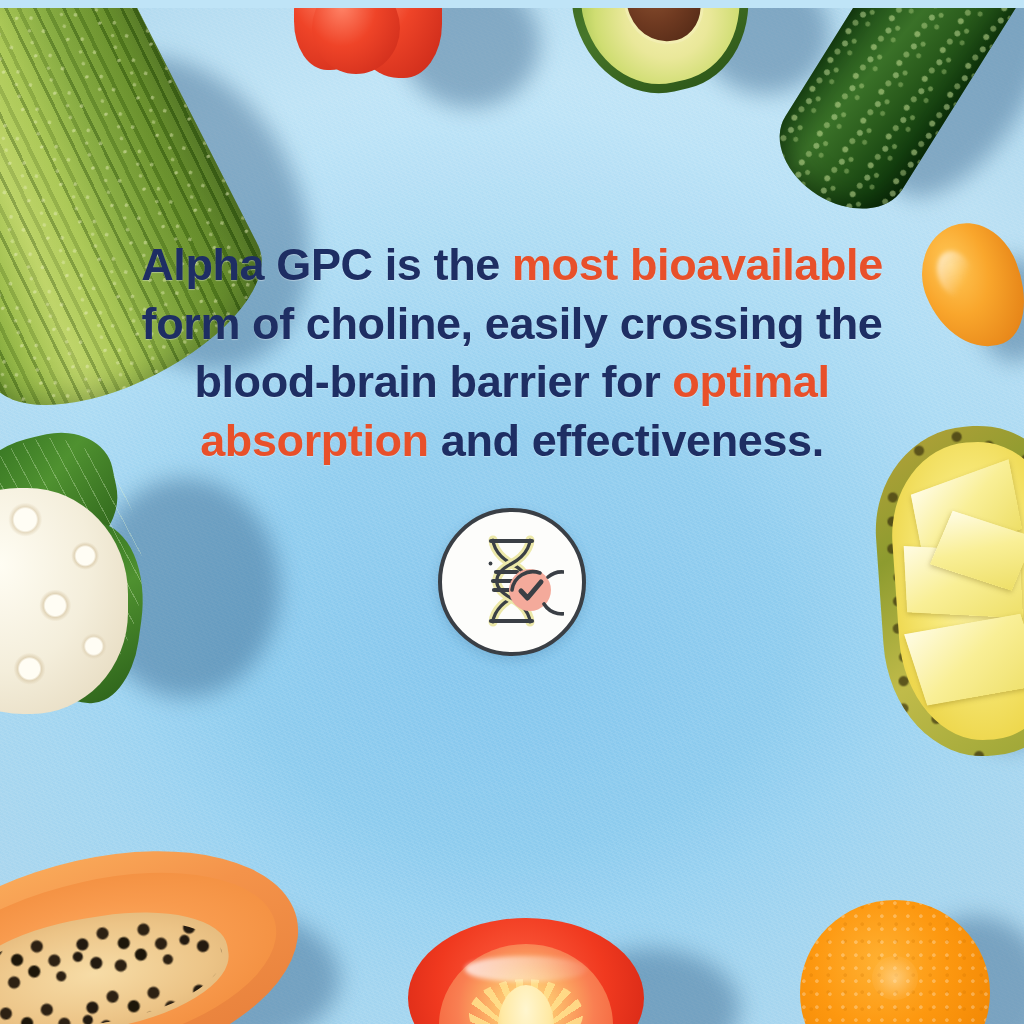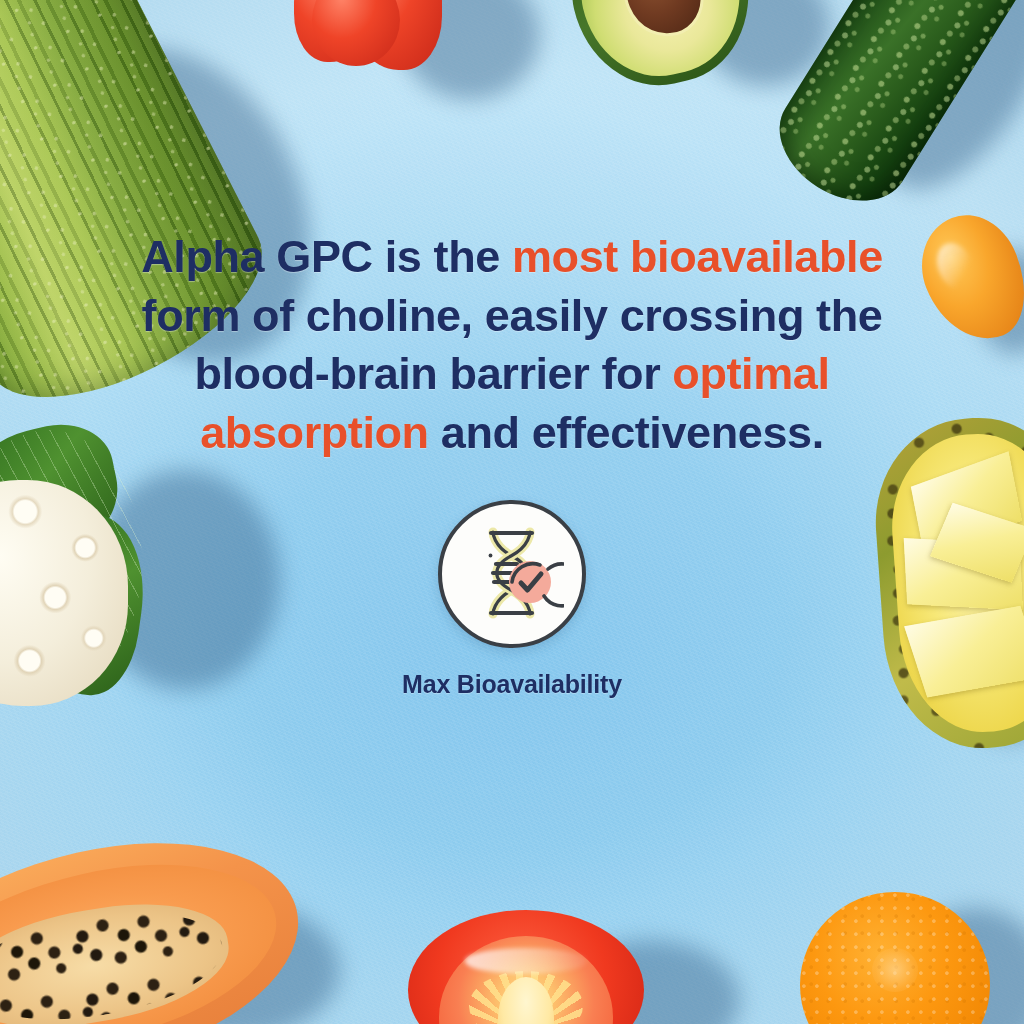--- a/index.html
+++ b/index.html
@@ -5,21 +5,21 @@
   * { margin:0; padding:0; box-sizing:border-box; }
   html,body { width:1024px; height:1024px; }
   body {
     font-family:"Liberation Sans", sans-serif;
     background:#bfe4f7;
     overflow:hidden;
     position:relative;
   }
 
   
-  .stage { position:absolute; inset:0; overflow:hidden; }
+  .stage { position:absolute; inset:0; overflow:hidden;margin-top:8px; }
 
   .bg-base {
     position:absolute; inset:0;
     background:
       radial-gradient(ellipse 70% 55% at 50% 62%, #7cc2ec 0%, #8ccbee 38%, #a8d9f3 66%, #c2e6f8 100%);
   }
   .bg-paper {
     position:absolute; inset:0;
     opacity:.30;
     background-image:
@@ -457,19 +457,18 @@
               <path d="M34 60 H54"></path>
               <circle cx="30.5" cy="33.5" r="1.9" fill="#3a3f45" stroke="none"></circle>
 
               <circle cx="70" cy="60" r="21" fill="#f4aa9b" stroke="none"></circle>
               <path d="M88 47 A21 21 0 1 1 84 74" fill="none" stroke="#3a3f45" stroke-width="3.6"></path>
               <path d="M52 60 A21 21 0 0 1 80 43" fill="none" stroke="#3a3f45" stroke-width="3.6"></path>
               <path d="M61 61 l6.5 7 L81 52" fill="none" stroke="#3a3f45" stroke-width="5"></path>
             </svg>
           </span>
         </div>
-        <div class="feature-label">Max Bioavailability</div>
       </div>
 
 
     </div>
   </div>
 </div>
 
 </body></html>

